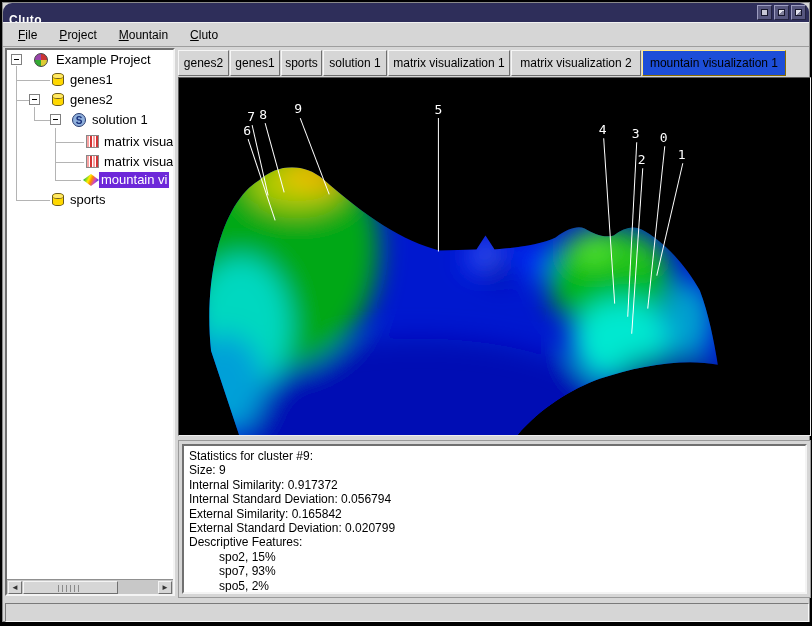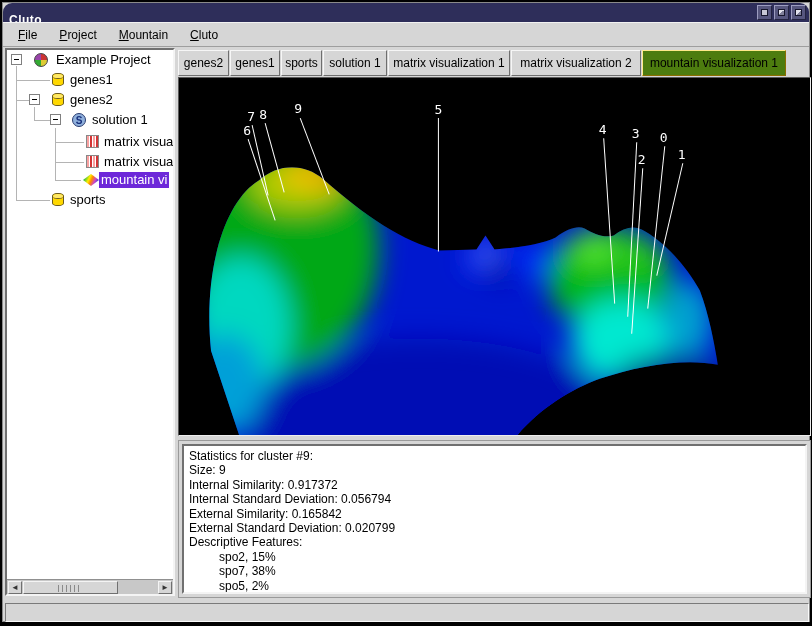--- a/index.html
+++ b/index.html
@@ -61,21 +61,21 @@
   .hthumb { position:absolute; left:16px; top:1px; width:95px; height:13px; background:#d6d6d6;
             border:1px solid; border-color:#f4f4f4 #707070 #707070 #f4f4f4; }
   .hthumb::after { content:""; position:absolute; left:34px; top:3px; width:22px; height:7px;
             background:repeating-linear-gradient(90deg,#8a8a8a 0 1px,transparent 1px 4px); }
 
   
   .tabbar { position:absolute; left:175px; top:46px; right:2px; height:27px; display:flex; align-items:flex-end; }
   .tab { height:26px; line-height:24px; text-align:center; font-size:12px; color:#000;
          background:#d6d6d6; border:1px solid; border-color:#f6f6f6 #6e6e6e #6e6e6e #f6f6f6;
          margin-right:1px; overflow:hidden; white-space:nowrap; }
-  .tab.active { background:#4d7c0f; border-color:#ffe98a #8a6d00 #8a6d00 #ffe98a; font-weight:normal; }
+  .tab.active { background:#1d4ed8; border-color:#ffe98a #8a6d00 #8a6d00 #ffe98a; font-weight:normal; }
 
   
   .viz { position:absolute; left:175px; top:74px; width:633px; height:359px; background:#000;
          border:1px solid; border-color:#5a5a5a #eee #eee #5a5a5a; }
   .viz svg { display:block; width:100%; height:100%; }
 
   
   .statspanel { position:absolute; left:175px; top:437px; width:633px; height:158px;
                 background:#d6d6d6; border:1px solid #9a9a9a; }
   .stats-text { position:absolute; inset:3px; background:#fff; overflow:hidden;
@@ -252,20 +252,20 @@
   <div class="statspanel">
     <div class="stats-text">
         <div class="stat-line">Statistics for cluster #9:</div>
         <div class="stat-line">Size: 9</div>
         <div class="stat-line">Internal Similarity: 0.917372</div>
         <div class="stat-line">Internal Standard Deviation: 0.056794</div>
         <div class="stat-line">External Similarity: 0.165842</div>
         <div class="stat-line">External Standard Deviation: 0.020799</div>
         <div class="stat-line">Descriptive Features:</div>
         <div class="stat-line">         spo2, 15%</div>
-        <div class="stat-line">         spo7, 38%</div>
+        <div class="stat-line">         spo7, 93%</div>
         <div class="stat-line">         spo5, 2%</div>
       </div>
   </div>
 
   <div class="statusbar"></div>
 
 </div>
 
 </body></html>

